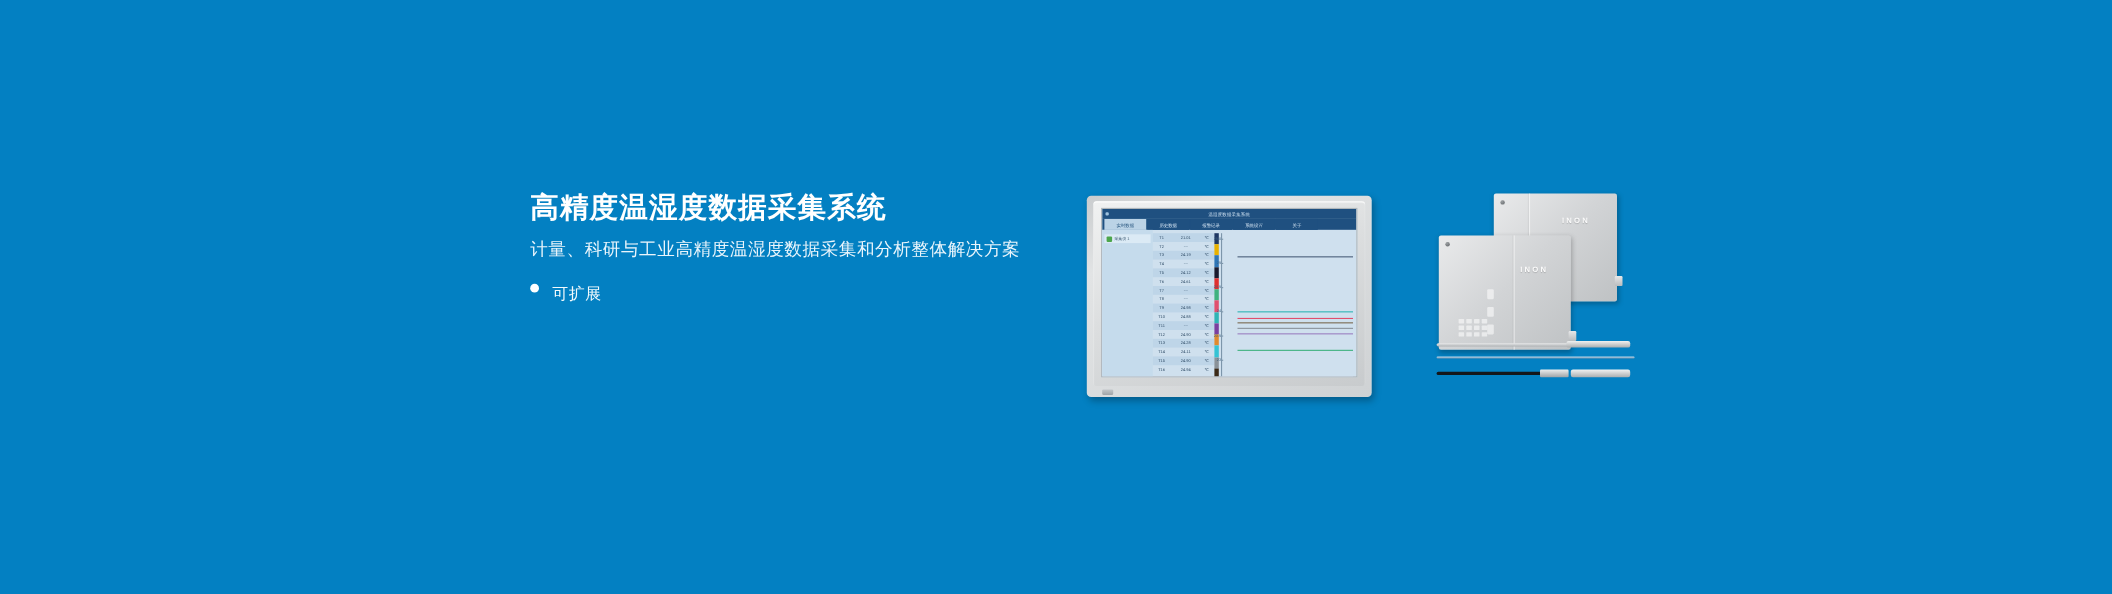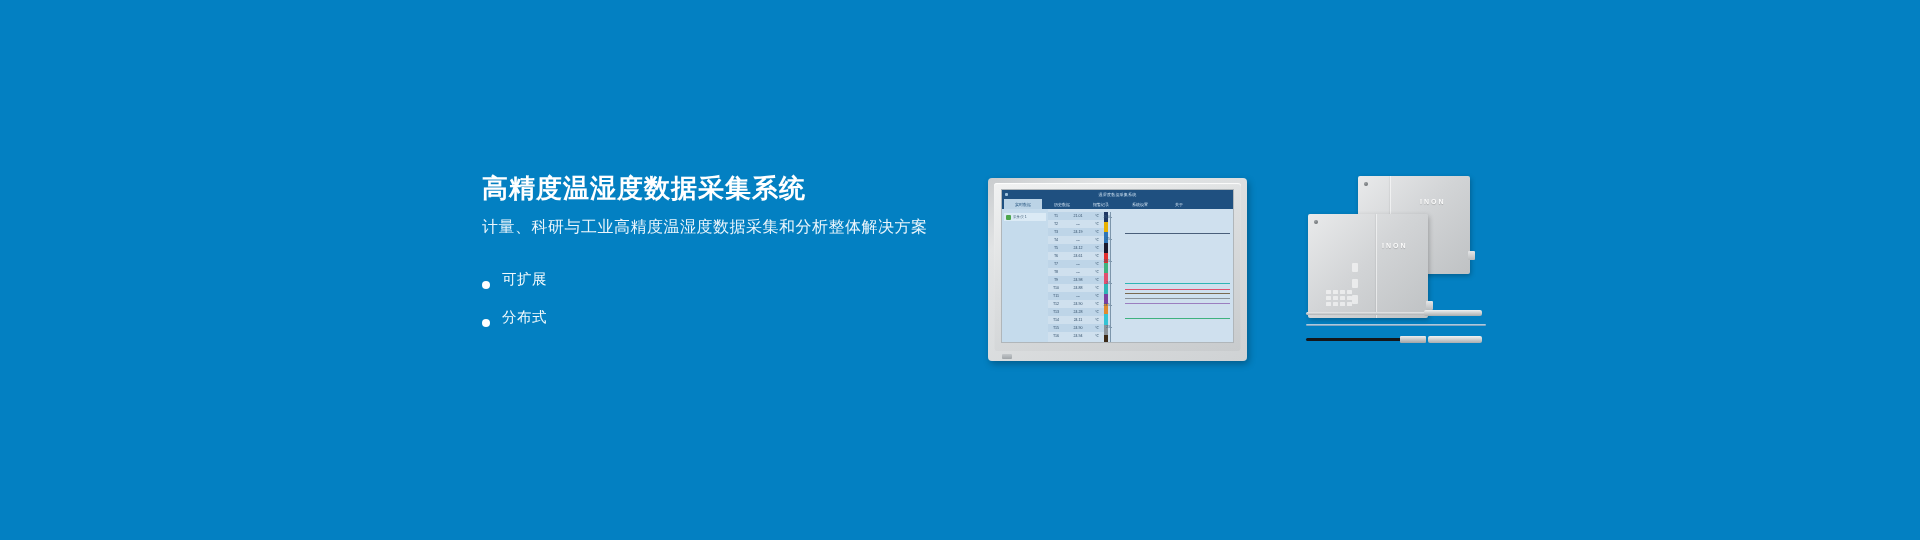--- a/index.html
+++ b/index.html
@@ -32,21 +32,21 @@
   #subhead {
     margin-top:14px;
     font-size:16px;
     color:#eaf5fc;
     letter-spacing:.5px;
     white-space:nowrap;
   }
   #features { margin-top:20px; }
   .feature {
     display:flex;
-    align-items:flex-end;
+    align-items:flex-start;
     height:31px;
     margin-bottom:7px;
   }
   .bullet {
     width:8px; height:8px;
     border-radius:50%;
     background:#ffffff;
     flex:0 0 auto;
     margin-right:12px;
   }
@@ -305,24 +305,20 @@
 <div id="banner">
 
   <div id="copy">
     <div id="headline">高精度温湿度数据采集系统</div>
     <div id="subhead">计量、科研与工业高精度温湿度数据采集和分析整体解决方案</div>
 
     <div id="features">
       <div class="feature">
         <span class="bullet"></span>
         <span class="feature-label">可扩展</span>
-      </div>
-      <div class="feature">
-        <span class="bullet"></span>
-        <span class="feature-label">分布式</span>
       </div>
     </div>
   </div>
 
   <div id="monitor">
     <div id="monitor-shadow"></div>
     <div id="monitor-bezel">
       <div id="screen">
 
         <div id="screen-titlebar">

